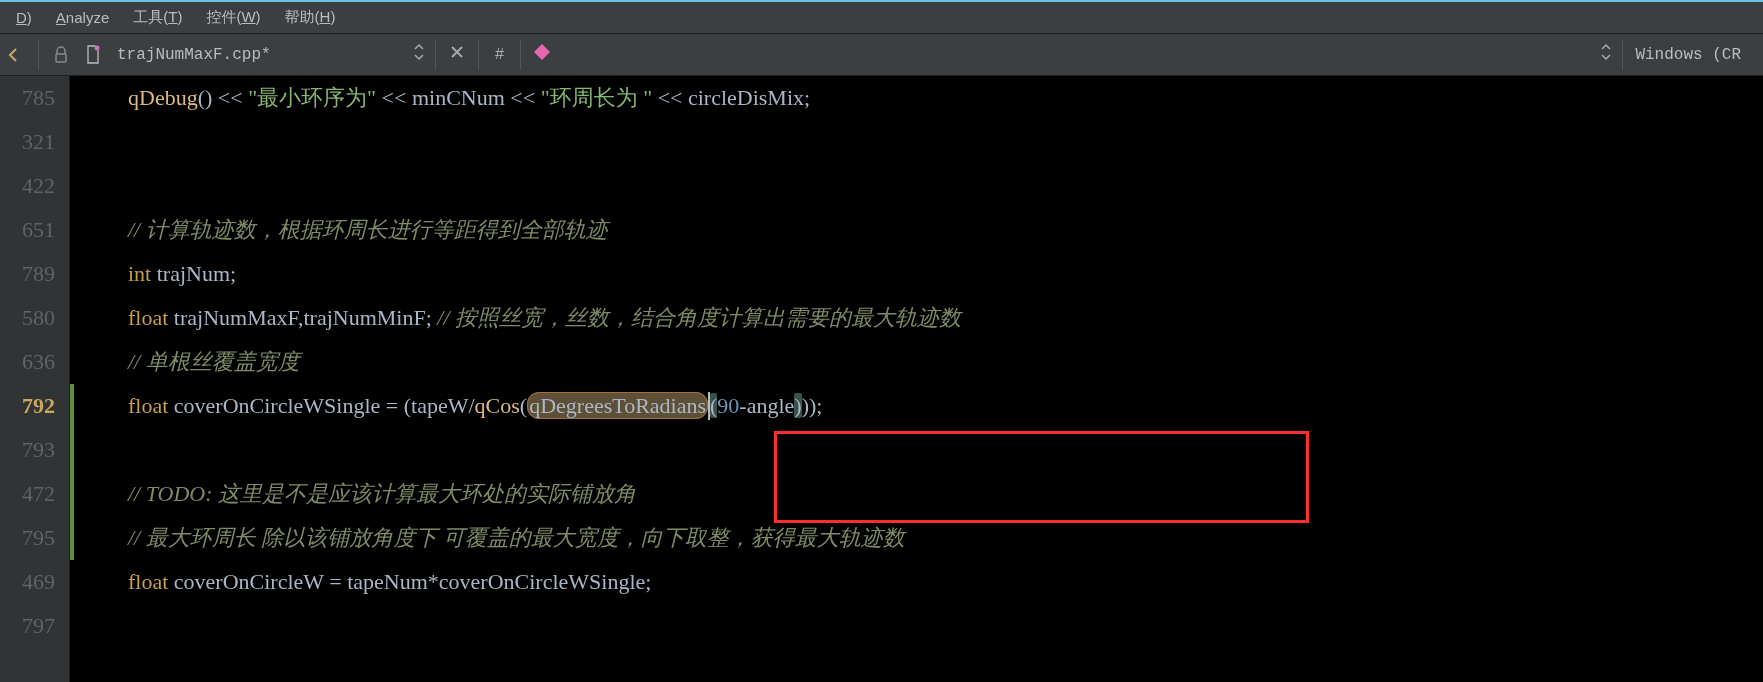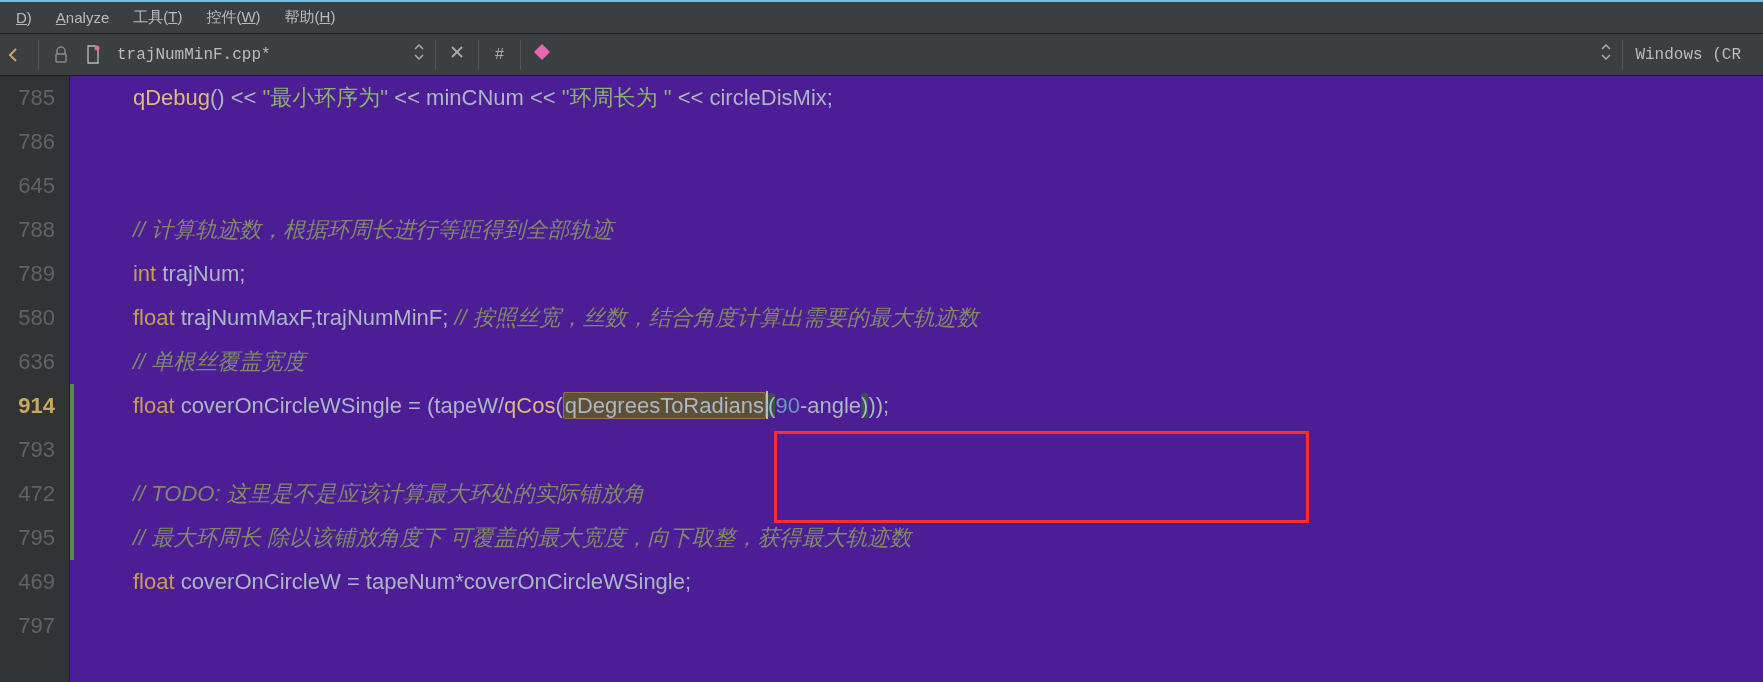--- a/index.html
+++ b/index.html
@@ -52,22 +52,22 @@
   .tb-close { color: #aaa; padding: 0 8px; }
   .tb-hash { color: #aaa; padding: 0 10px; }
   .tb-diamond { color: #e667af; font-size: 18px; padding: 0 6px; }
   .tb-func { color: #bbbbbb; padding: 0 2px; white-space: nowrap; }
   .tb-right { margin-left: auto; display: flex; align-items: center; padding-right: 16px;}
   .tb-enc { color: #bbbbbb; padding: 0 6px; }
 
   .editor {
     display: flex;
     height: calc(682px - 32px - 2px - 42px);
-    background: #4c1d95;
-    font-family: Liberation Sans, sans-serif;
+    background: #000000;
+    font-family: Liberation Serif, serif;
     font-size: 22px;
     position: relative;
   }
   .gutter {
     width: 70px;
     background: #313335;
     text-align: right;
     padding-right: 14px;
     color: #606366;
     border-right: 1px solid #1e1e1e;
@@ -96,21 +96,21 @@
   }
   .code .line { height: 44px; line-height: 44px; position: relative; }
   .kw { color: #c79e4e; }       
   .fn { color: #dcbb7d; }
   .op { color: #a9b7c6; }
   .str { color: #86b670; }
   .cmt { color: #7f8b66; font-style: italic; }
   .num { color: #6897bb; }
   .ident { color: #a9b7c6; }
   .paren-hl { background: #3b514d; border-radius: 2px; }
-  .sel-fn { background: #5e5036; border: 1px solid #a07040; border-radius: 2px; padding: 0 1px;}
+  .sel-fn { background: #5e5036; border: 1px solid #a07040; border-radius: 12px; padding: 0 1px;}
   .cursor {
     display: inline-block;
     width: 2px; height: 28px;
     background: #bbbbbb;
     vertical-align: middle;
     margin-bottom: 4px;
   }
   .red-box {
     position: absolute;
     border: 3px solid #ff2d2d;
@@ -141,21 +141,21 @@
         <path d="M4 8 V5 a4 4 0 0 1 8 0 V8" fill="none" stroke="#888" stroke-width="1.5"></path>
         <rect x="3" y="8" width="10" height="8" rx="1" fill="none" stroke="#888" stroke-width="1.5"></rect>
       </svg>
   </span>
   <span class="tb-icon">
     <svg width="16" height="20" viewBox="0 0 16 20">
         <path d="M3 1 h7 l3 3 v14 h-10 z" fill="none" stroke="#bbb" stroke-width="1.3"></path>
         <circle cx="12" cy="3" r="2.5" fill="#d96fb0"></circle>
       </svg>
   </span>
-  <span class="tb-filename">trajNumMinF.cpp*</span>
+  <span class="tb-filename">trajNumMaxF.cpp*</span>
   <span class="tb-spacer"></span>
   <span class="tb-updown">
     <svg width="12" height="18" viewBox="0 0 12 18">
         <path d="M2 6 L6 2 L10 6 M2 12 L6 16 L10 12" fill="none" stroke="#aaa" stroke-width="1.5"></path>
       </svg>
   </span>
   <span class="tb-divider"></span>
   <span class="tb-close">
     <svg width="14" height="14" viewBox="0 0 14 14">
         <path d="M2 2 L12 12 M12 2 L2 12" stroke="#aaa" stroke-width="1.8"></path>
@@ -176,27 +176,27 @@
         </svg>
     </span>
     <span class="tb-divider"></span>
     <span class="tb-enc">Windows (CR</span>
   </span>
 </div>
 
 <div class="editor">
   <div class="gutter" id="gutter">
       <div class="ln">785</div>
-      <div class="ln">786</div>
-      <div class="ln">645</div>
-      <div class="ln">788</div>
+      <div class="ln">321</div>
+      <div class="ln">422</div>
+      <div class="ln">651</div>
       <div class="ln">789</div>
       <div class="ln">580</div>
       <div class="ln">636</div>
-      <div class="ln active">914</div>
+      <div class="ln active">792</div>
       <div class="ln">793</div>
       <div class="ln">472</div>
       <div class="ln">795</div>
       <div class="ln">469</div>
       <div class="ln">797</div>
     </div>
   <div class="changebar" id="changebar">
       <div class="mark" style="top: 308px; height: 176px;"></div>
     </div>
   <div class="code" id="code"><div class="line"><span>        </span><span class="fn">qDebug</span><span class="op">() &lt;&lt; </span><span class="str">"最小环序为"</span><span class="op"> &lt;&lt; </span><span class="ident">minCNum</span><span class="op"> &lt;&lt; </span><span class="str">"环周长为 "</span><span class="op"> &lt;&lt; </span><span class="ident">circleDisMix</span><span class="op">;</span></div><div class="line"></div><div class="line"></div><div class="line"><span>        </span><span class="cmt">// 计算轨迹数，根据环周长进行等距得到全部轨迹</span></div><div class="line"><span>        </span><span class="kw">int</span><span class="op"> </span><span class="ident">trajNum</span><span class="op">;</span></div><div class="line"><span>        </span><span class="kw">float</span><span class="op"> </span><span class="ident">trajNumMaxF</span><span class="op">,</span><span class="ident">trajNumMinF</span><span class="op">; </span><span class="cmt">// 按照丝宽，丝数，结合角度计算出需要的最大轨迹数</span></div><div class="line"><span>        </span><span class="cmt">// 单根丝覆盖宽度</span></div><div class="line"><span>        </span><span class="kw">float</span><span class="op"> </span><span class="ident">coverOnCircleWSingle</span><span class="op"> = (</span><span class="ident">tapeW</span><span class="op">/</span><span class="fn">qCos</span><span class="op">(</span><span class="sel-fn">qDegreesToRadians</span><span class="cursor"></span><span class="paren-hl">(</span><span class="num">90</span><span class="op">-</span><span class="ident">angle</span><span class="paren-hl">)</span><span class="op">));</span></div><div class="line"></div><div class="line"><span>        </span><span class="cmt">// TODO: 这里是不是应该计算最大环处的实际铺放角</span></div><div class="line"><span>        </span><span class="cmt">// 最大环周长 除以该铺放角度下 可覆盖的最大宽度，向下取整，获得最大轨迹数</span></div><div class="line"><span>        </span><span class="kw">float</span><span class="op"> </span><span class="ident">coverOnCircleW</span><span class="op"> = </span><span class="ident">tapeNum</span><span class="op">*</span><span class="ident">coverOnCircleWSingle</span><span class="op">;</span></div><div class="line"></div></div>

